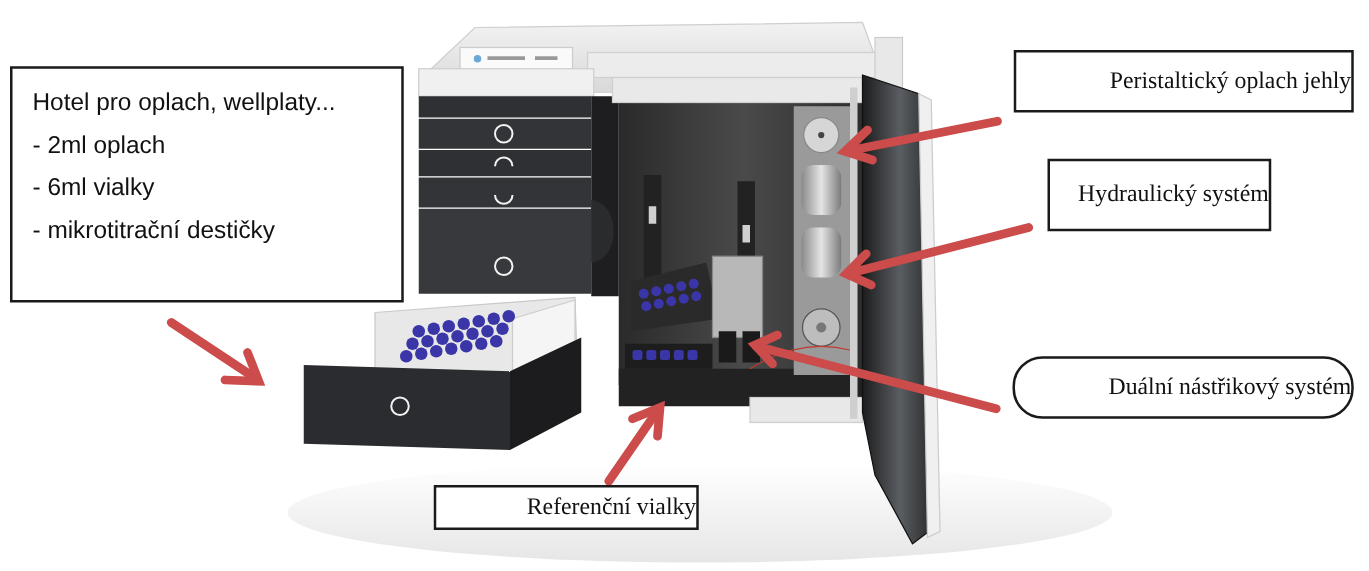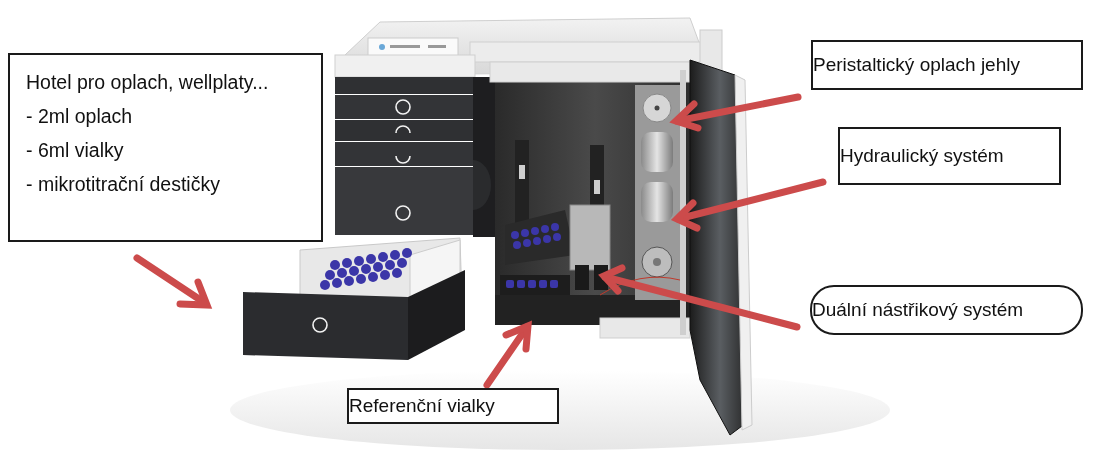--- a/index.html
+++ b/index.html
@@ -1,25 +1,25 @@
 <!DOCTYPE html>
 <html><head>
 <meta charset="utf-8">
 <style>
   html, body { margin: 0; padding: 0; background: #ffffff; }
   body { width: 1095px; height: 457px; position: relative; overflow: hidden;
          font-family: "Liberation Sans", "DejaVu Sans", sans-serif; color: #111; }
   .callout { position: absolute; background: #fff; border: 2px solid #1a1a1a;
              box-sizing: border-box; font-size: 19px; line-height: 1.2; }
-  .callout.center { display: flex; align-items: center; justify-content: flex-start; }
+  .callout.center { display: flex; align-items: center; justify-content: flex-end; font-family: Liberation Serif, serif; }
   .callout .line { white-space: nowrap; }
   #hotel { left: 8px; top: 53px; width: 315px; height: 189px; padding: 10px 0 0 16px; font-size: 19.5px; }
   #hotel .line { height: 34px; line-height: 34px; }
   #perist { left: 811px; top: 40px; width: 272px; height: 50px; }
-  #hydr { left: 838px; top: 127px; width: 223px; height: 58px; }
+  #hydr { left: 838px; top: 127px; width: 179px; height: 58px; }
   #dual { left: 810px; top: 285px; width: 273px; height: 50px; border-radius: 24px; }
   #ref { left: 347px; top: 388px; width: 212px; height: 36px; }
   svg.canvas { position: absolute; left: 0; top: 0; }
 </style>
 </head>
 <body>
 
 <svg class="canvas" width="1095" height="457" viewBox="0 0 1095 457">
   <defs>
     <linearGradient id="floor" x1="0" y1="0" x2="0" y2="1">

